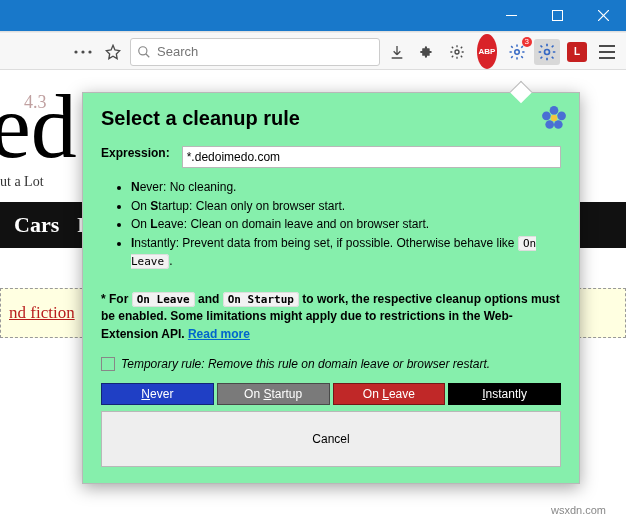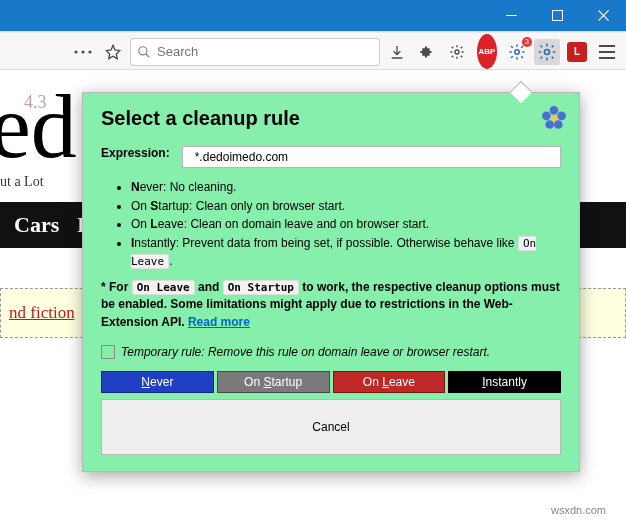--- a/index.html
+++ b/index.html
@@ -25,22 +25,22 @@
   .navbar { background: #111; color: #fff; font-family: Georgia, serif; font-size: 22px; font-weight: bold; padding: 10px 14px; margin-top: 12px; display: flex; gap: 18px; }
   .yellow-box { background: #ffffe1; border: 1px dashed #999; margin-top: 40px; padding: 14px 8px; }
   .yellow-box a { color: #b91c1c; font-family: Georgia, serif; font-size: 17px; text-decoration: underline; margin-top: 12px; }
 
   .popup { position: absolute; top: 92px; left: 82px; width: 498px; background: #86efac; border: 1px solid #b8b8b8; box-shadow: 0 4px 16px rgba(0,0,0,0.35); padding: 14px 18px 16px 18px; }
   .popup-arrow { position: absolute; top: -9px; right: 50px; width: 16px; height: 16px; background: #fff; border-left: 1px solid #b8b8b8; border-top: 1px solid #b8b8b8; transform: rotate(45deg); }
   .popup h1 { font-size: 20px; font-weight: bold; margin-bottom: 2px; }
   .flower-icon { position: absolute; right: 12px; top: 12px; }
   .expr-row { display: flex; gap: 12px; margin-top: 16px; }
   .expr-row label { font-weight: bold; font-size: 12px; }
-  .expr-row input { flex: 1; border: 1px solid #b8b8b8; padding: 3px 12px; font-size: 12px; height: 22px; }
-  .popup ul { margin: 10px 0 8px 30px; font-size: 12px; line-height: 1.55; }
+  .expr-row input { flex: 1; border: 1px solid #b8b8b8; padding: 3px 4px; font-size: 12px; height: 22px; }
+  .popup ul { margin: 10px 0 20px 30px; font-size: 12px; line-height: 1.55; }
   .popup ul li { margin-bottom: 0; }
   .kbd { font-family: monospace; background: #f2f2f2; border: 1px solid #ddd; border-radius: 3px; padding: 0 4px; font-size: 11px; }
   .note { font-size: 12px; line-height: 1.45; margin-top: 2px; font-weight: bold; }
   .note a { color: #0066cc; text-decoration: underline; }
   .temp-row { display: flex; align-items: center; gap: 6px; margin: 14px 0 12px 0; font-size: 12px; font-style: italic; }
   .temp-row .chk { width: 14px; height: 14px; border: 1px solid #888; }
   .btn-row { display: flex; gap: 3px; border-radius: 9px; }
   .btn-row button { flex: 1; border: 1px solid rgba(0,0,0,.4); color: #fff; font-size: 12px; padding: 3px 0; cursor: pointer; }
   .btn-never { background: #1f3fc5; }
   .btn-startup { background: #7a7a7a; }

